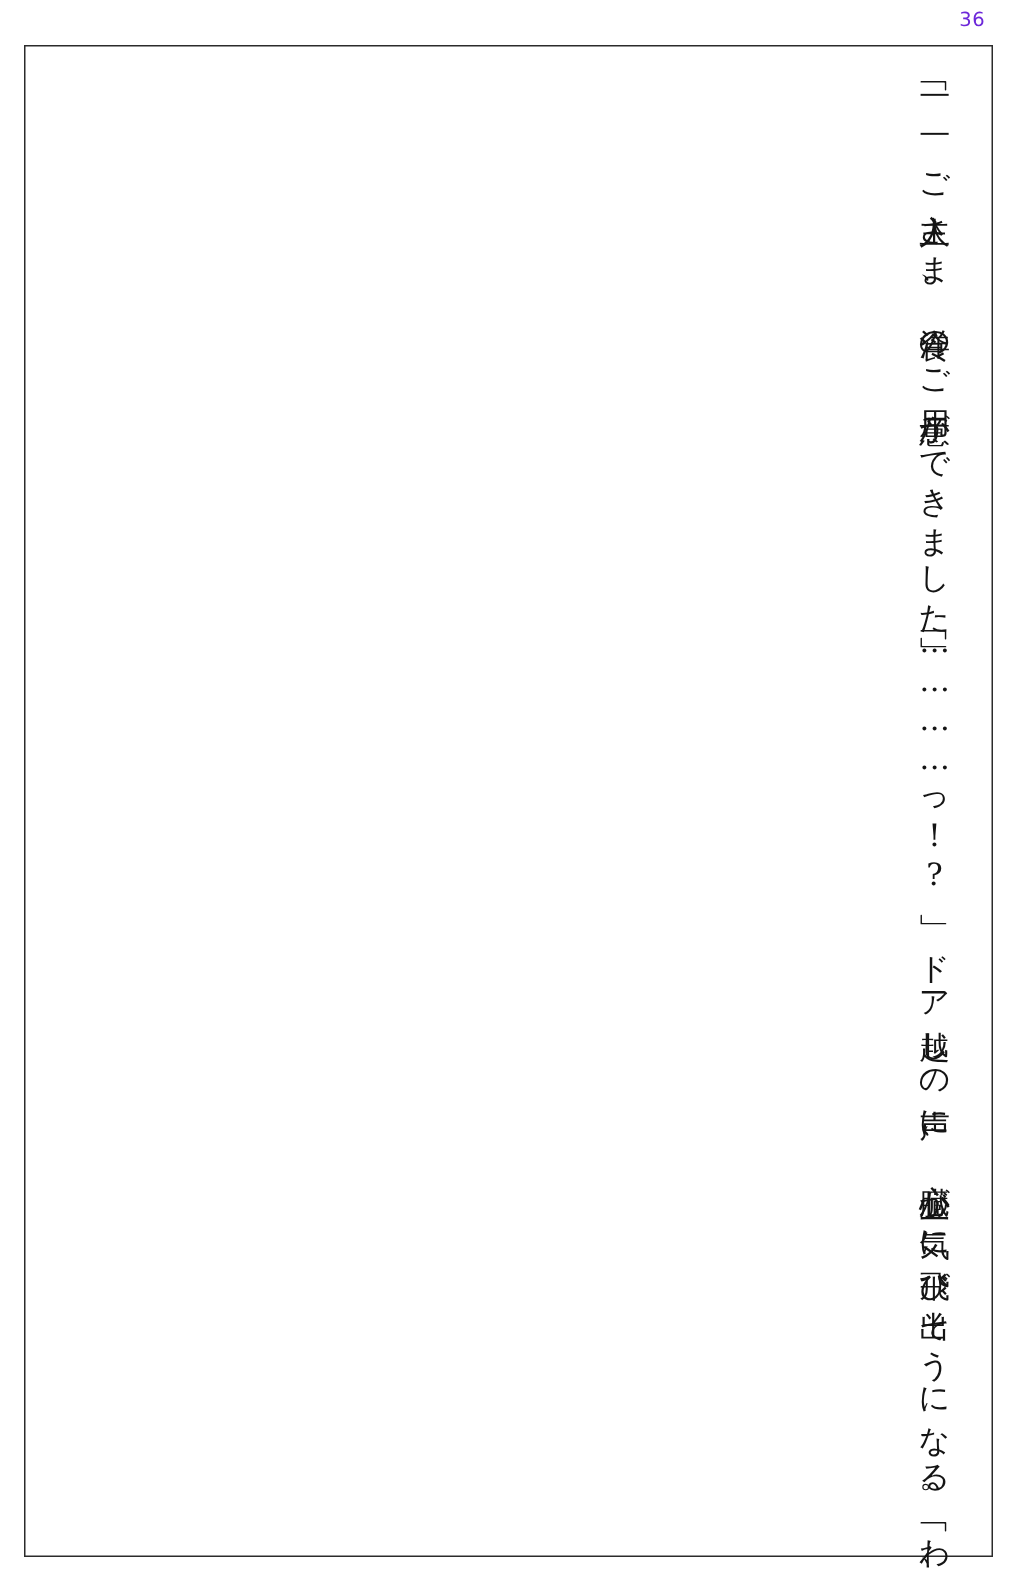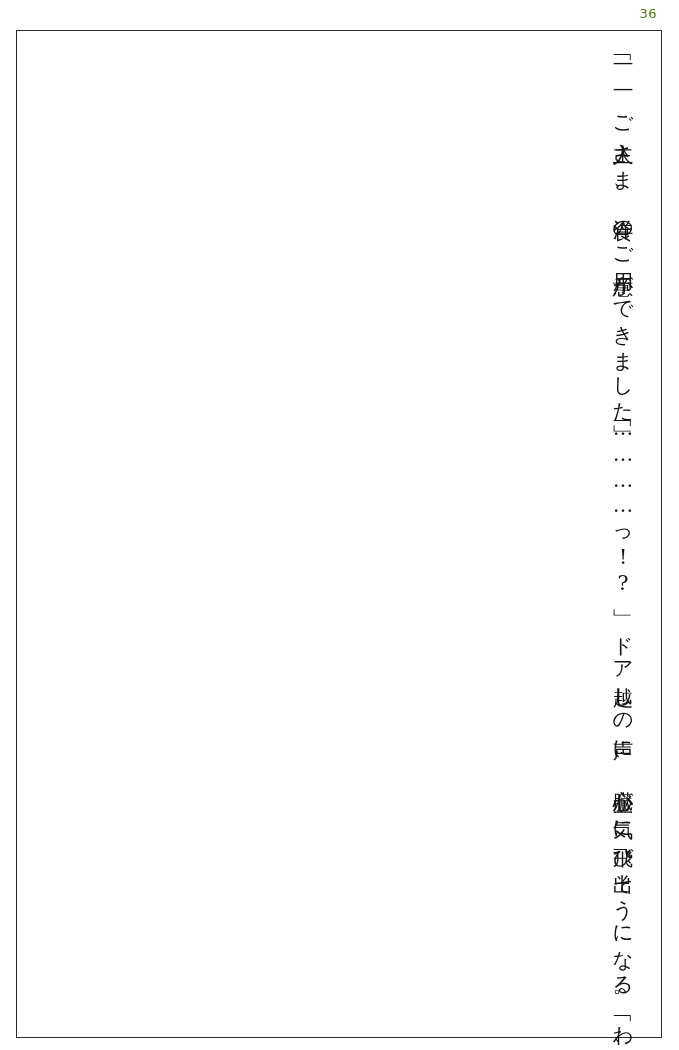--- a/index.html
+++ b/index.html
@@ -21,21 +21,21 @@
     height: 1050px;
     box-sizing: border-box;
   }
   .page-number {
     position: absolute;
     top: 6px;
     right: 22px;
     font-size: 13px;
     letter-spacing: 0.5px;
     font-family: "DejaVu Sans", "Liberation Sans", sans-serif;
-    color: #4d7c0f;
+    color: #6d28d9;
     text-align: right;
   }
   .frame {
     position: absolute;
     left: 16px;
     top: 30px;
     width: 646px;
     height: 1008px;
     border: 1px solid #2b2b2b;
     box-sizing: border-box;

